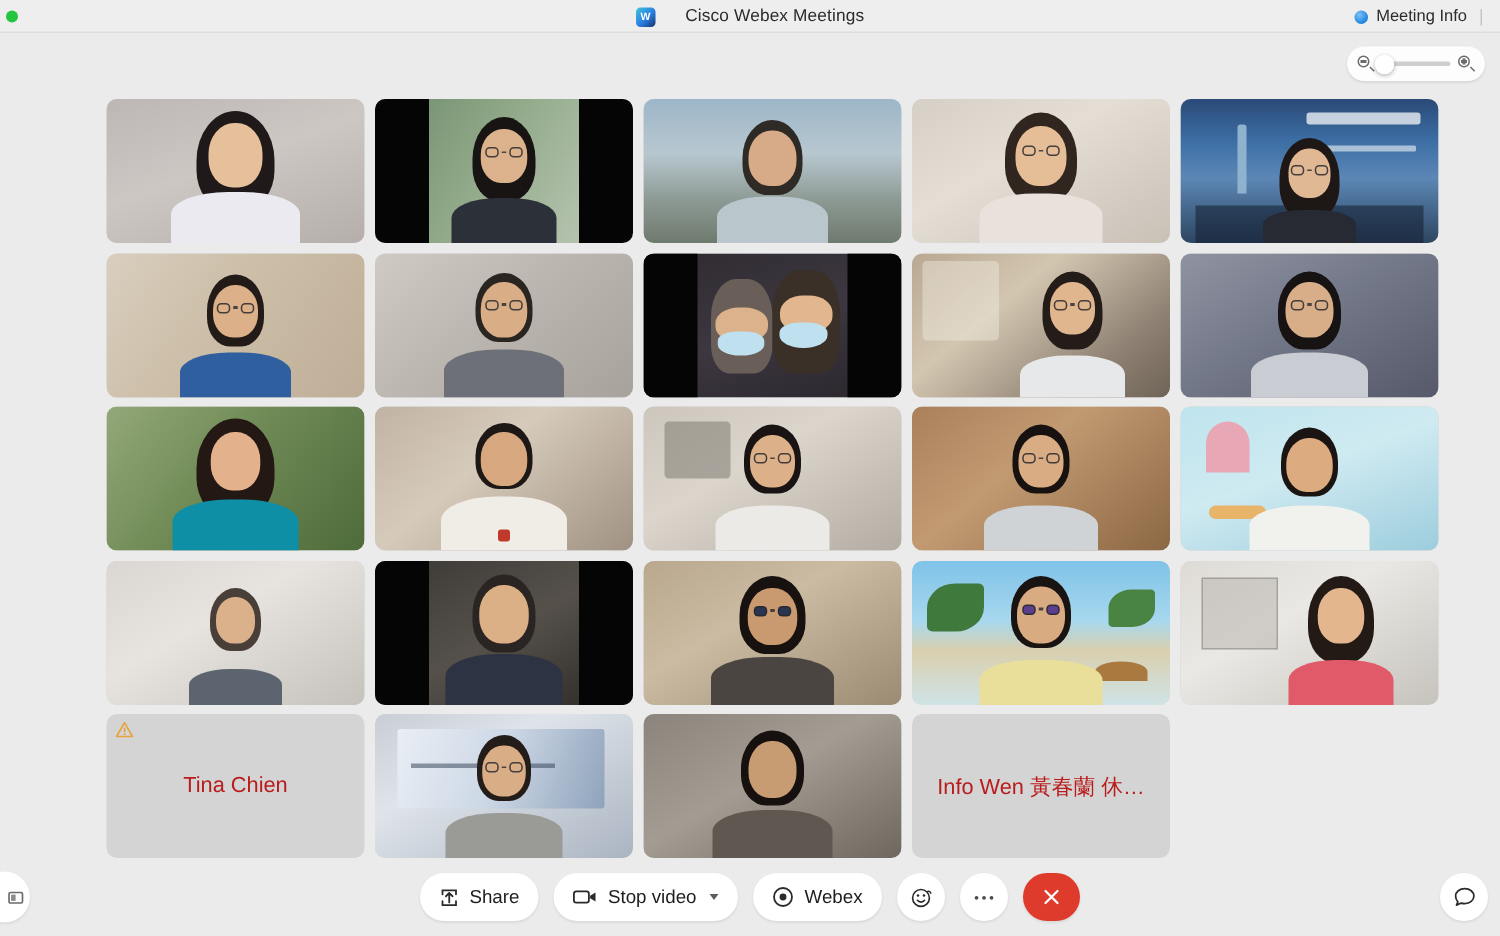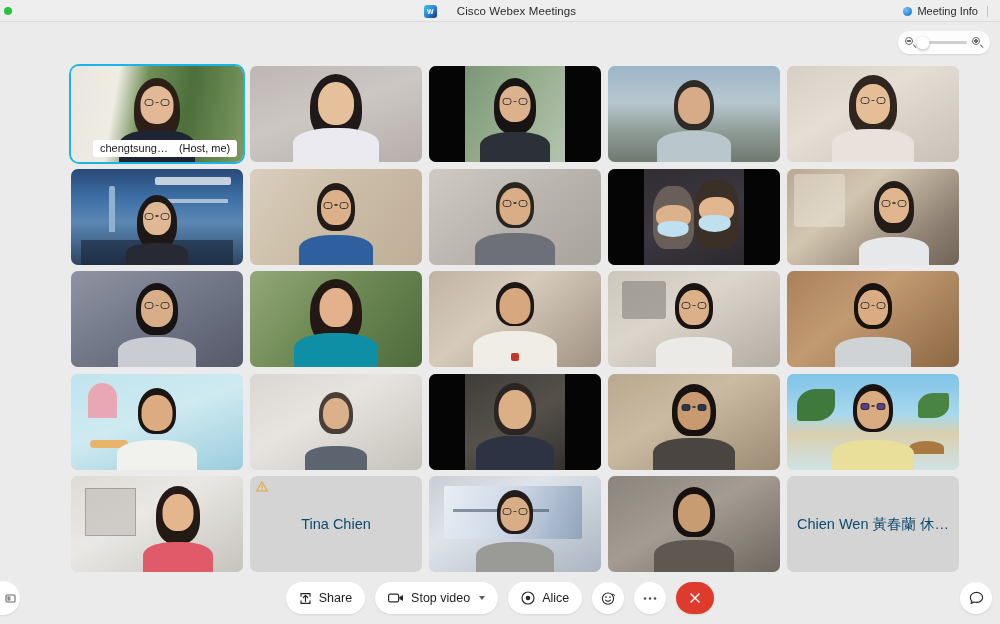--- a/index.html
+++ b/index.html
@@ -105,21 +105,21 @@
     padding: 2px 7px 3px 7px;
     font-size: 11px; color: #1a1a1a; white-space: nowrap;
     display: flex; gap: 11px; align-items: baseline;
   }
 
   
   .tile.placeholder {
     background: #d4d4d4; display: flex; align-items: center; justify-content: center;
   }
   .ph-name {
-    font-size: 14.5px; color: #0c4a6e; white-space: nowrap;
+    font-size: 14.5px; color: #b91c1c; white-space: nowrap;
     overflow: hidden; text-overflow: ellipsis; max-width: 160px; text-align: center;
   }
   .warn-tri {
     position: absolute; left: 6px; top: 5px; width: 12px; height: 11px;
   }
 
   
   .toolbar {
     position: absolute; left: 0; bottom: 0; width: 1000px; height: 52px;
     background: #ebebeb; display: flex; align-items: center; justify-content: center;
@@ -177,35 +177,20 @@
     <span class="mag">
         <i></i>
         <b></b>
         <s></s>
         <u></u>
       </span>
   </div>
 
   <div class="grid">
 
-    <div class="tile active">
-      <div class="scene" style="background:linear-gradient(100deg,#e9e6df 0%,#efece4 26%,#6f8f55 42%,#4d6f3c 66%,#7d9a60 100%)"></div>
-      <div class="hair" style="top:12px;width:46px;height:62px;background:#2b1f18"></div>
-      <div class="head" style="top:20px;width:33px;height:38px;background:#e3b894"></div>
-      <div class="glasses" style="top:33px">
-          <i></i>
-          <b></b>
-          <i></i>
-        </div>
-      <div class="body" style="bottom:0;width:76px;height:32px;background:#1e2433"></div>
-      <div class="name-pill">
-        <span>chengtsung…</span>
-        <span>(Host, me)</span>
-      </div>
-    </div>
 
     <div class="tile">
       <div class="scene" style="background:linear-gradient(160deg,#bdb6b4 0%,#cdc7c4 45%,#b5aeaa 100%)"></div>
       <div class="hair" style="top:8px;width:52px;height:66px;background:#20191a"></div>
       <div class="head" style="top:16px;width:36px;height:43px;background:#e6bf9b"></div>
       <div class="body" style="bottom:0;width:86px;height:34px;background:#eceaf1"></div>
     </div>
 
     <div class="tile">
       <div class="scene" style="background:linear-gradient(120deg,#6d8a6a 0%,#93ab8b 45%,#c3cdbd 100%)"></div>
@@ -441,21 +426,21 @@
     </div>
 
     <div class="tile">
       <div class="scene" style="background:linear-gradient(150deg,#8b847c 0%,#a49c92 45%,#6e675f 100%)"></div>
       <div class="hair" style="top:11px;width:42px;height:50px;background:#16110f"></div>
       <div class="head" style="top:18px;width:32px;height:38px;background:#c89c72"></div>
       <div class="body" style="bottom:0;width:80px;height:32px;background:#5e5850"></div>
     </div>
 
     <div class="tile placeholder">
-      <span class="ph-name">Chien Wen 黃春蘭 休…</span>
+      <span class="ph-name">Info Wen 黃春蘭 休…</span>
     </div>
 
   </div>
 
   <div class="toolbar">
 
     <div class="tb-left">
       <div class="pill left-edge">
         <svg width="11" height="11" viewBox="0 0 11 11">
           <rect x="1" y="2" width="9" height="7" rx="1" fill="none" stroke="#6a6a6a" stroke-width="1.1"></rect>
@@ -482,21 +467,21 @@
         </svg>
         <span>Stop video</span>
         <span class="caret"></span>
       </div>
 
       <div class="pill">
         <svg class="ic" width="14" height="14" viewBox="0 0 14 14">
           <circle cx="7" cy="7" r="6" fill="none" stroke="#2b2b2b" stroke-width="1.2"></circle>
           <circle cx="7" cy="7" r="2.3" fill="#2b2b2b"></circle>
         </svg>
-        <span>Alice</span>
+        <span>Webex</span>
       </div>
 
       <div class="pill round">
         <svg width="15" height="15" viewBox="0 0 15 15">
           <circle cx="7" cy="7.6" r="5.6" fill="none" stroke="#2b2b2b" stroke-width="1.1"></circle>
           <circle cx="5" cy="6" r=".85" fill="#2b2b2b"></circle>
           <circle cx="9" cy="6" r=".85" fill="#2b2b2b"></circle>
           <path d="M4.6 9.2a3 3 0 0 0 4.8 0" fill="none" stroke="#2b2b2b" stroke-width="1.1" stroke-linecap="round"></path>
           <path d="M11.2 3.4c1.3-.5 2.3.2 2.3 1.1" fill="none" stroke="#2b2b2b" stroke-width="1" stroke-linecap="round"></path>
         </svg>

